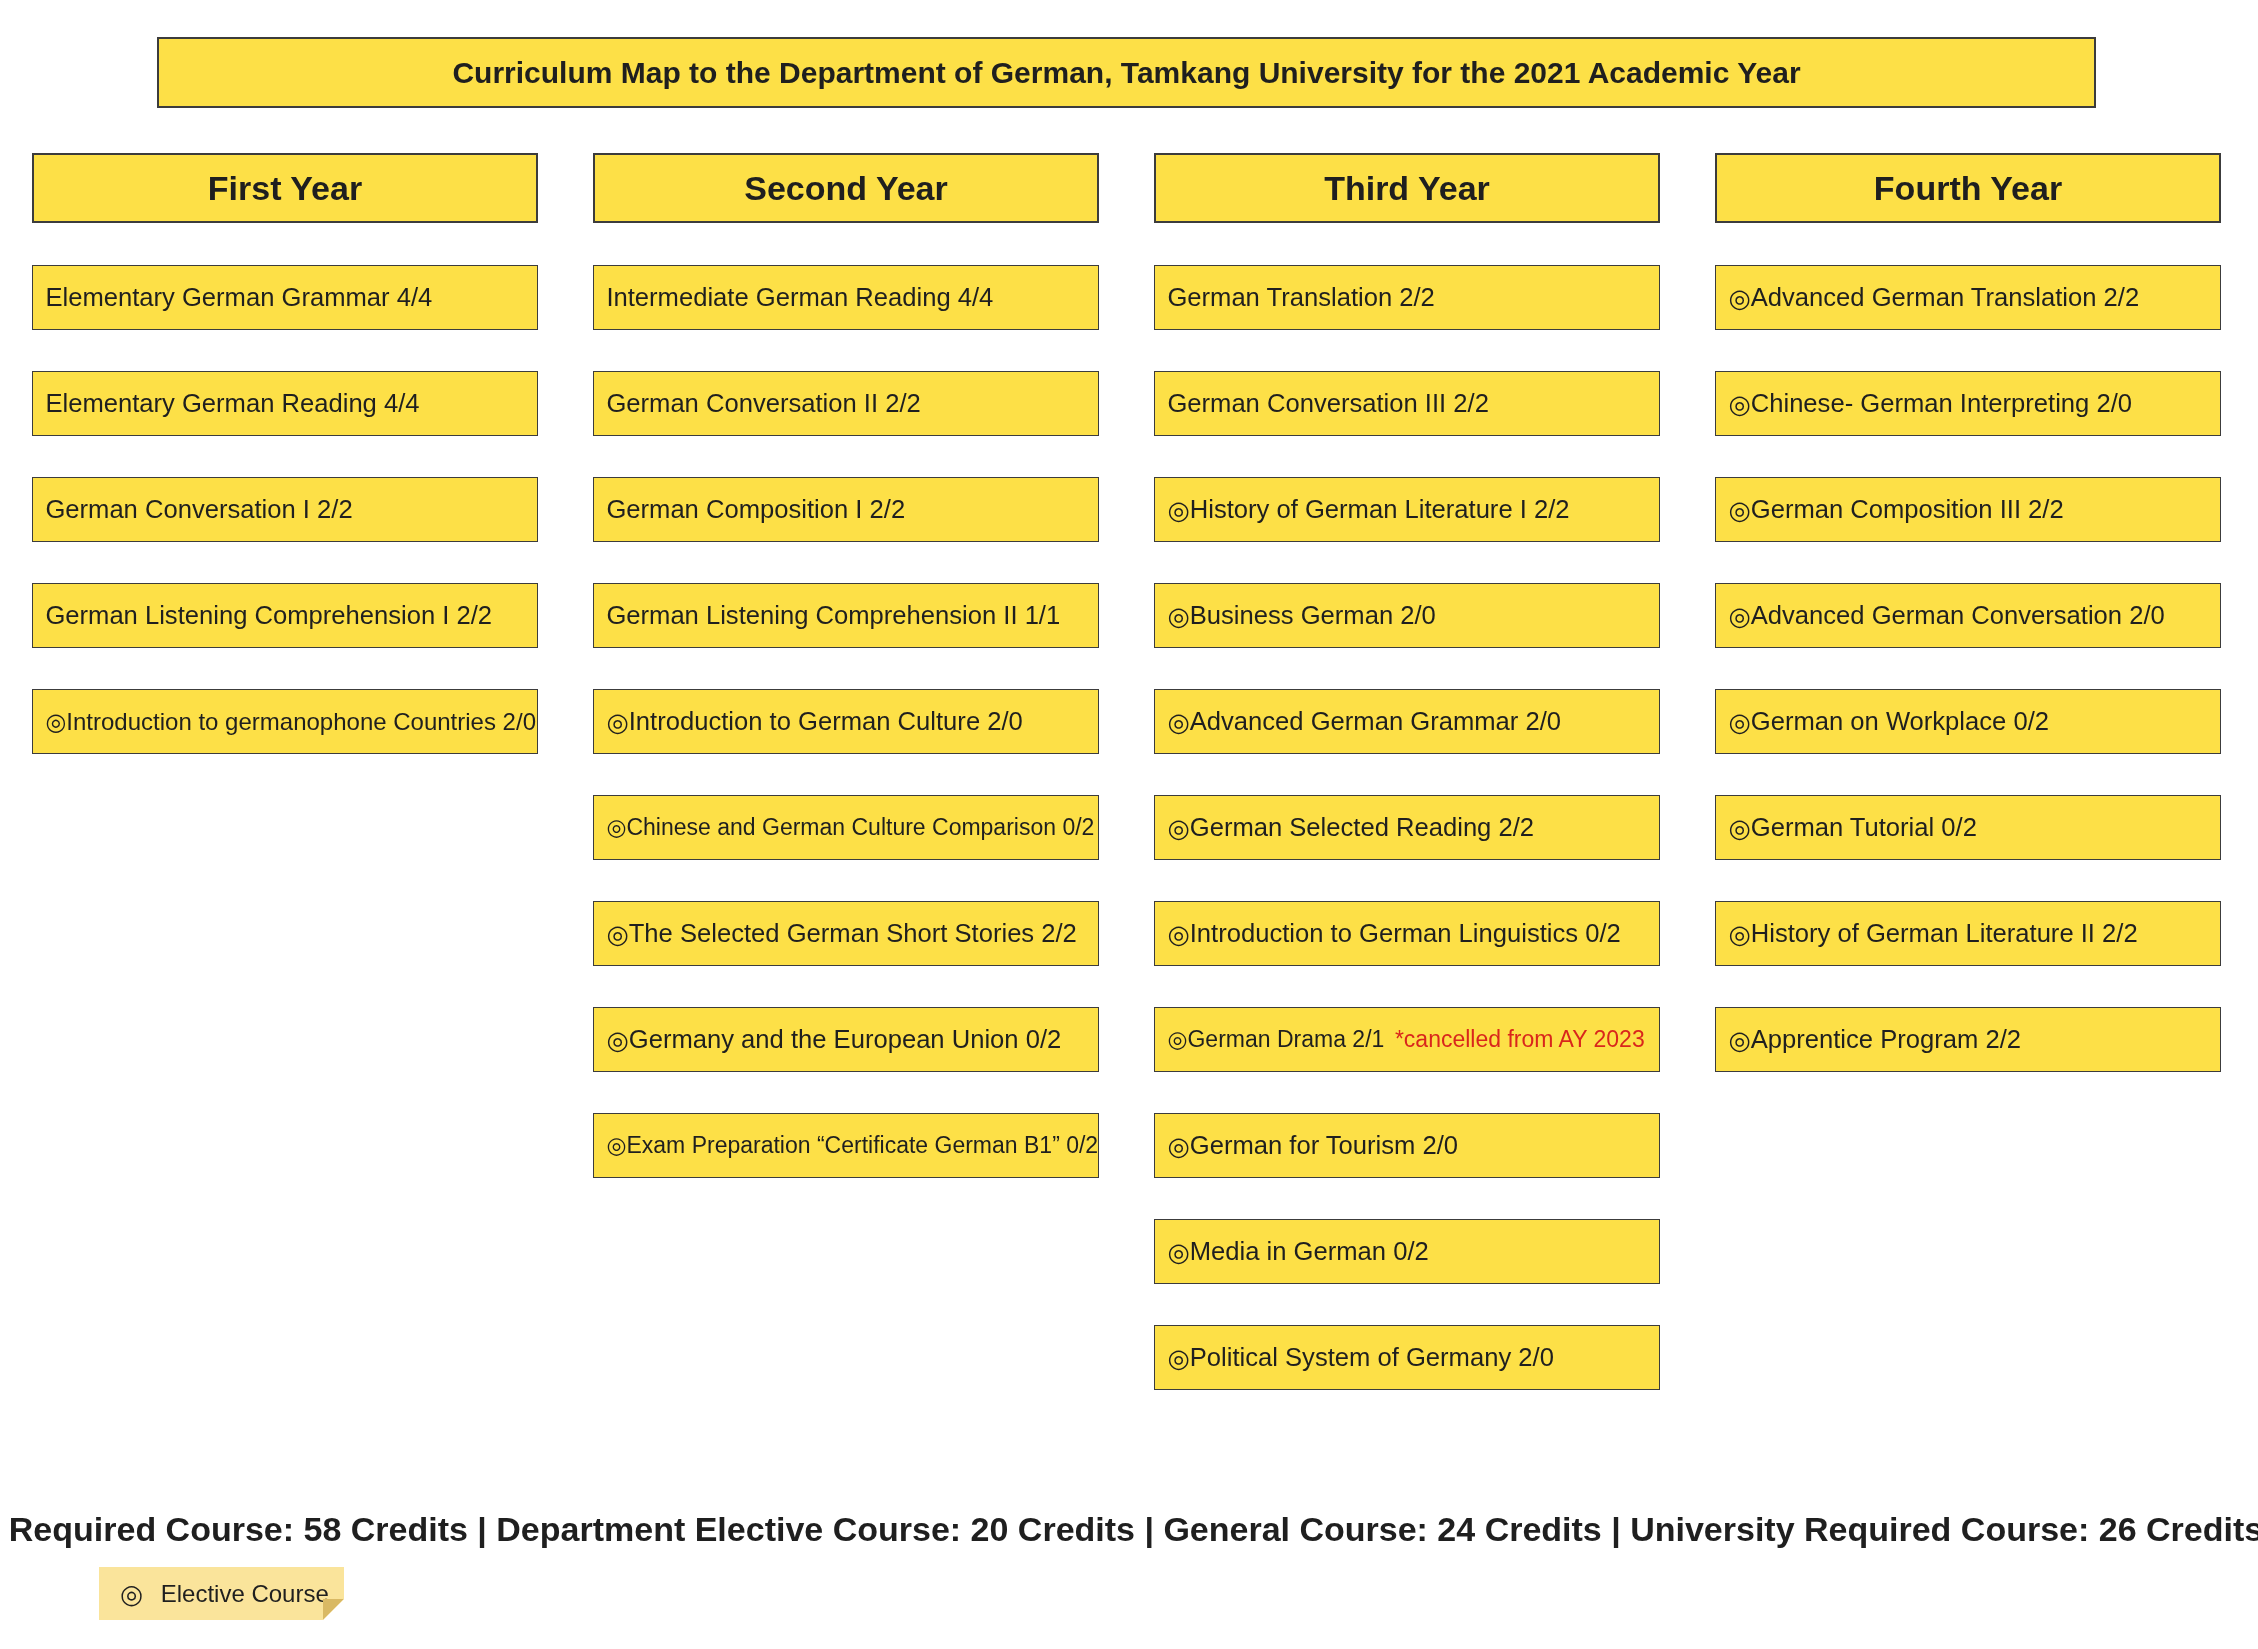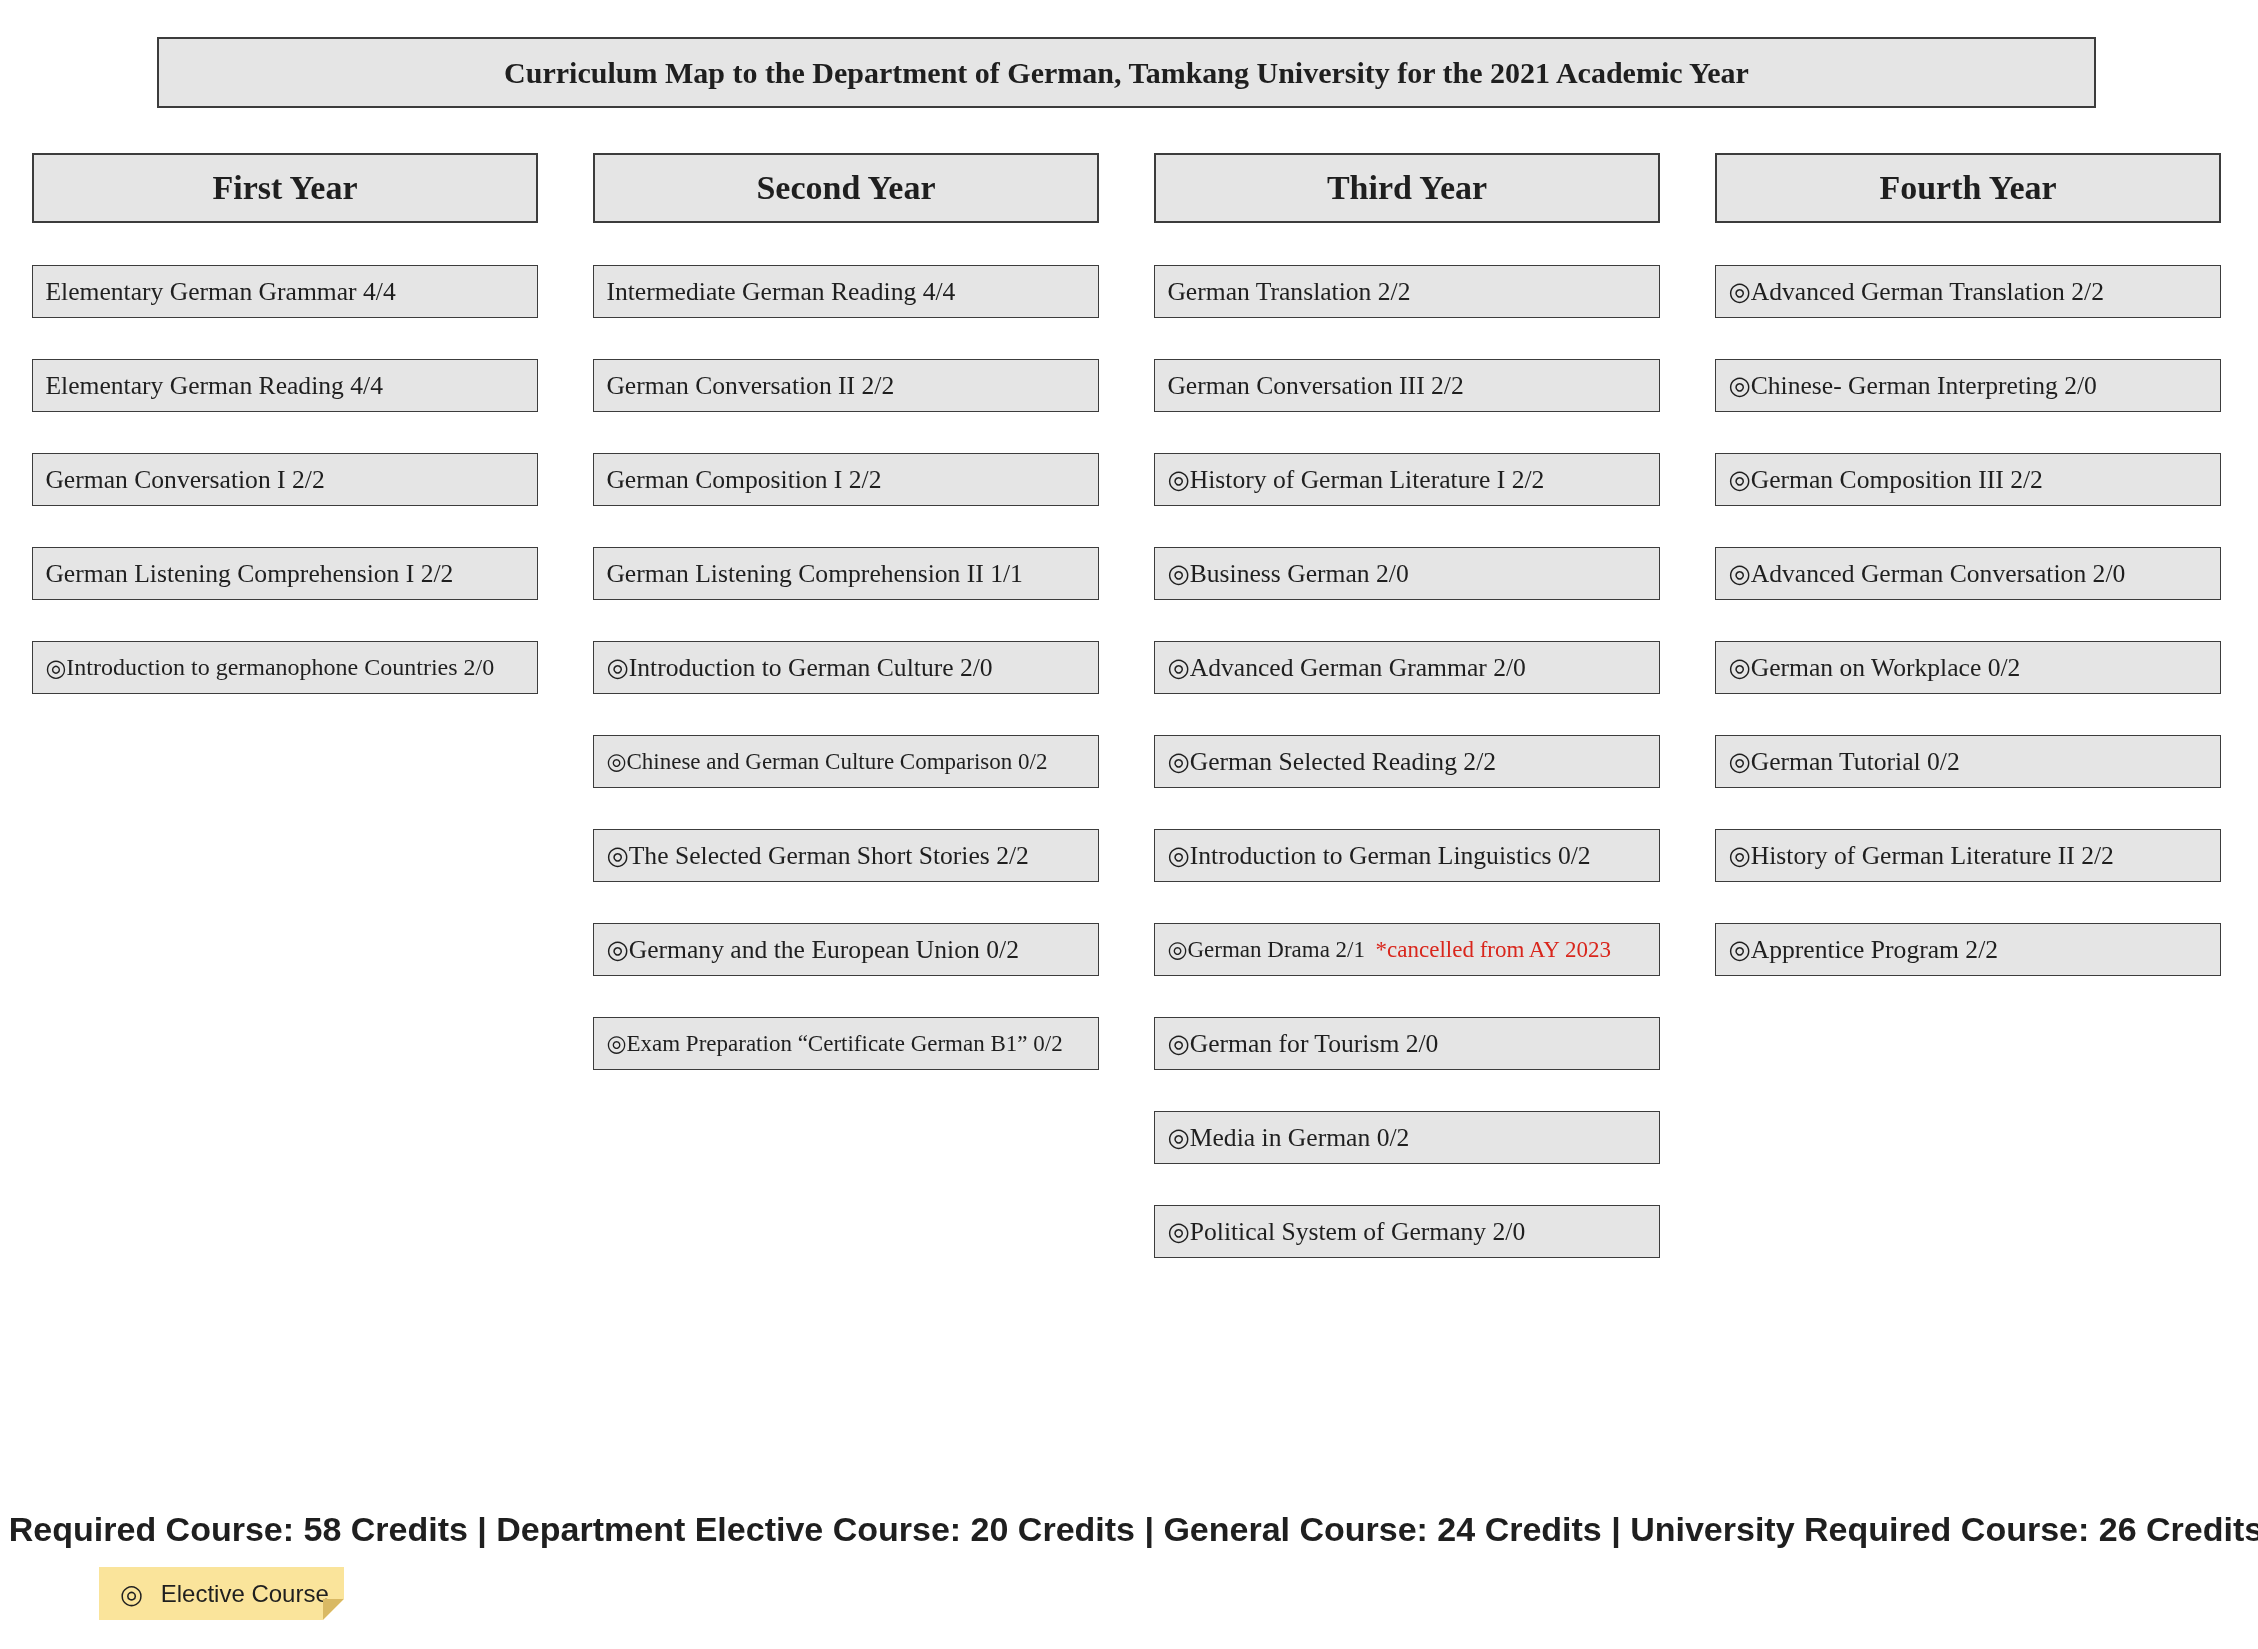--- a/index.html
+++ b/index.html
@@ -1,36 +1,36 @@
 <!DOCTYPE html>
 <html style="font-size:14px"><head>
 <meta charset="utf-8">
 <style>
   * { margin:0; padding:0; box-sizing:border-box; }
   html, body { width:2258px; height:1650px; background:#ffffff; overflow:hidden; }
   body { position:relative; font-family:"Liberation Sans","DejaVu Sans",sans-serif; color:#1f1f1f; }
 
-  .box { background:#e5e5e5; border:1.8px solid #3c3c3c;font-family:Liberation Serif, serif; }
+  .box { background:#fde047; border:1.8px solid #3c3c3c; }
 
   .title-box {
     position:absolute; left:157px; top:37px; width:1939px; height:71px;
     border-width:2.6px; display:flex; align-items:center; justify-content:center;
     font-size:30px; font-weight:bold; white-space:nowrap;
   }
 
   .columns { position:absolute; left:32px; top:153px; display:flex; gap:55px; }
   .year-column { width:506px; display:flex; flex-direction:column; }
   .year-header {
     height:70px; border-width:2.6px; flex:none;
     display:flex; align-items:center; justify-content:center;
     font-size:34px; font-weight:bold;
   }
   .course-list { display:flex; flex-direction:column; }
   .course-box {
-    height:53px; margin-top:41px; flex:none;
+    height:65px; margin-top:41px; flex:none;
     display:flex; align-items:center;
     padding:0 8.8px 0 12.4px; font-size:25.6px; white-space:nowrap;
   }
   .course-box:first-child { margin-top:42px; }
   .cancelled-note { color:#d9261c; margin-left:10.6px; }
 
   .summary {
     position:absolute; left:8.8px; top:1510px; width:2241px;
     text-align:center; font-size:35px; font-weight:bold; white-space:nowrap;
   }

